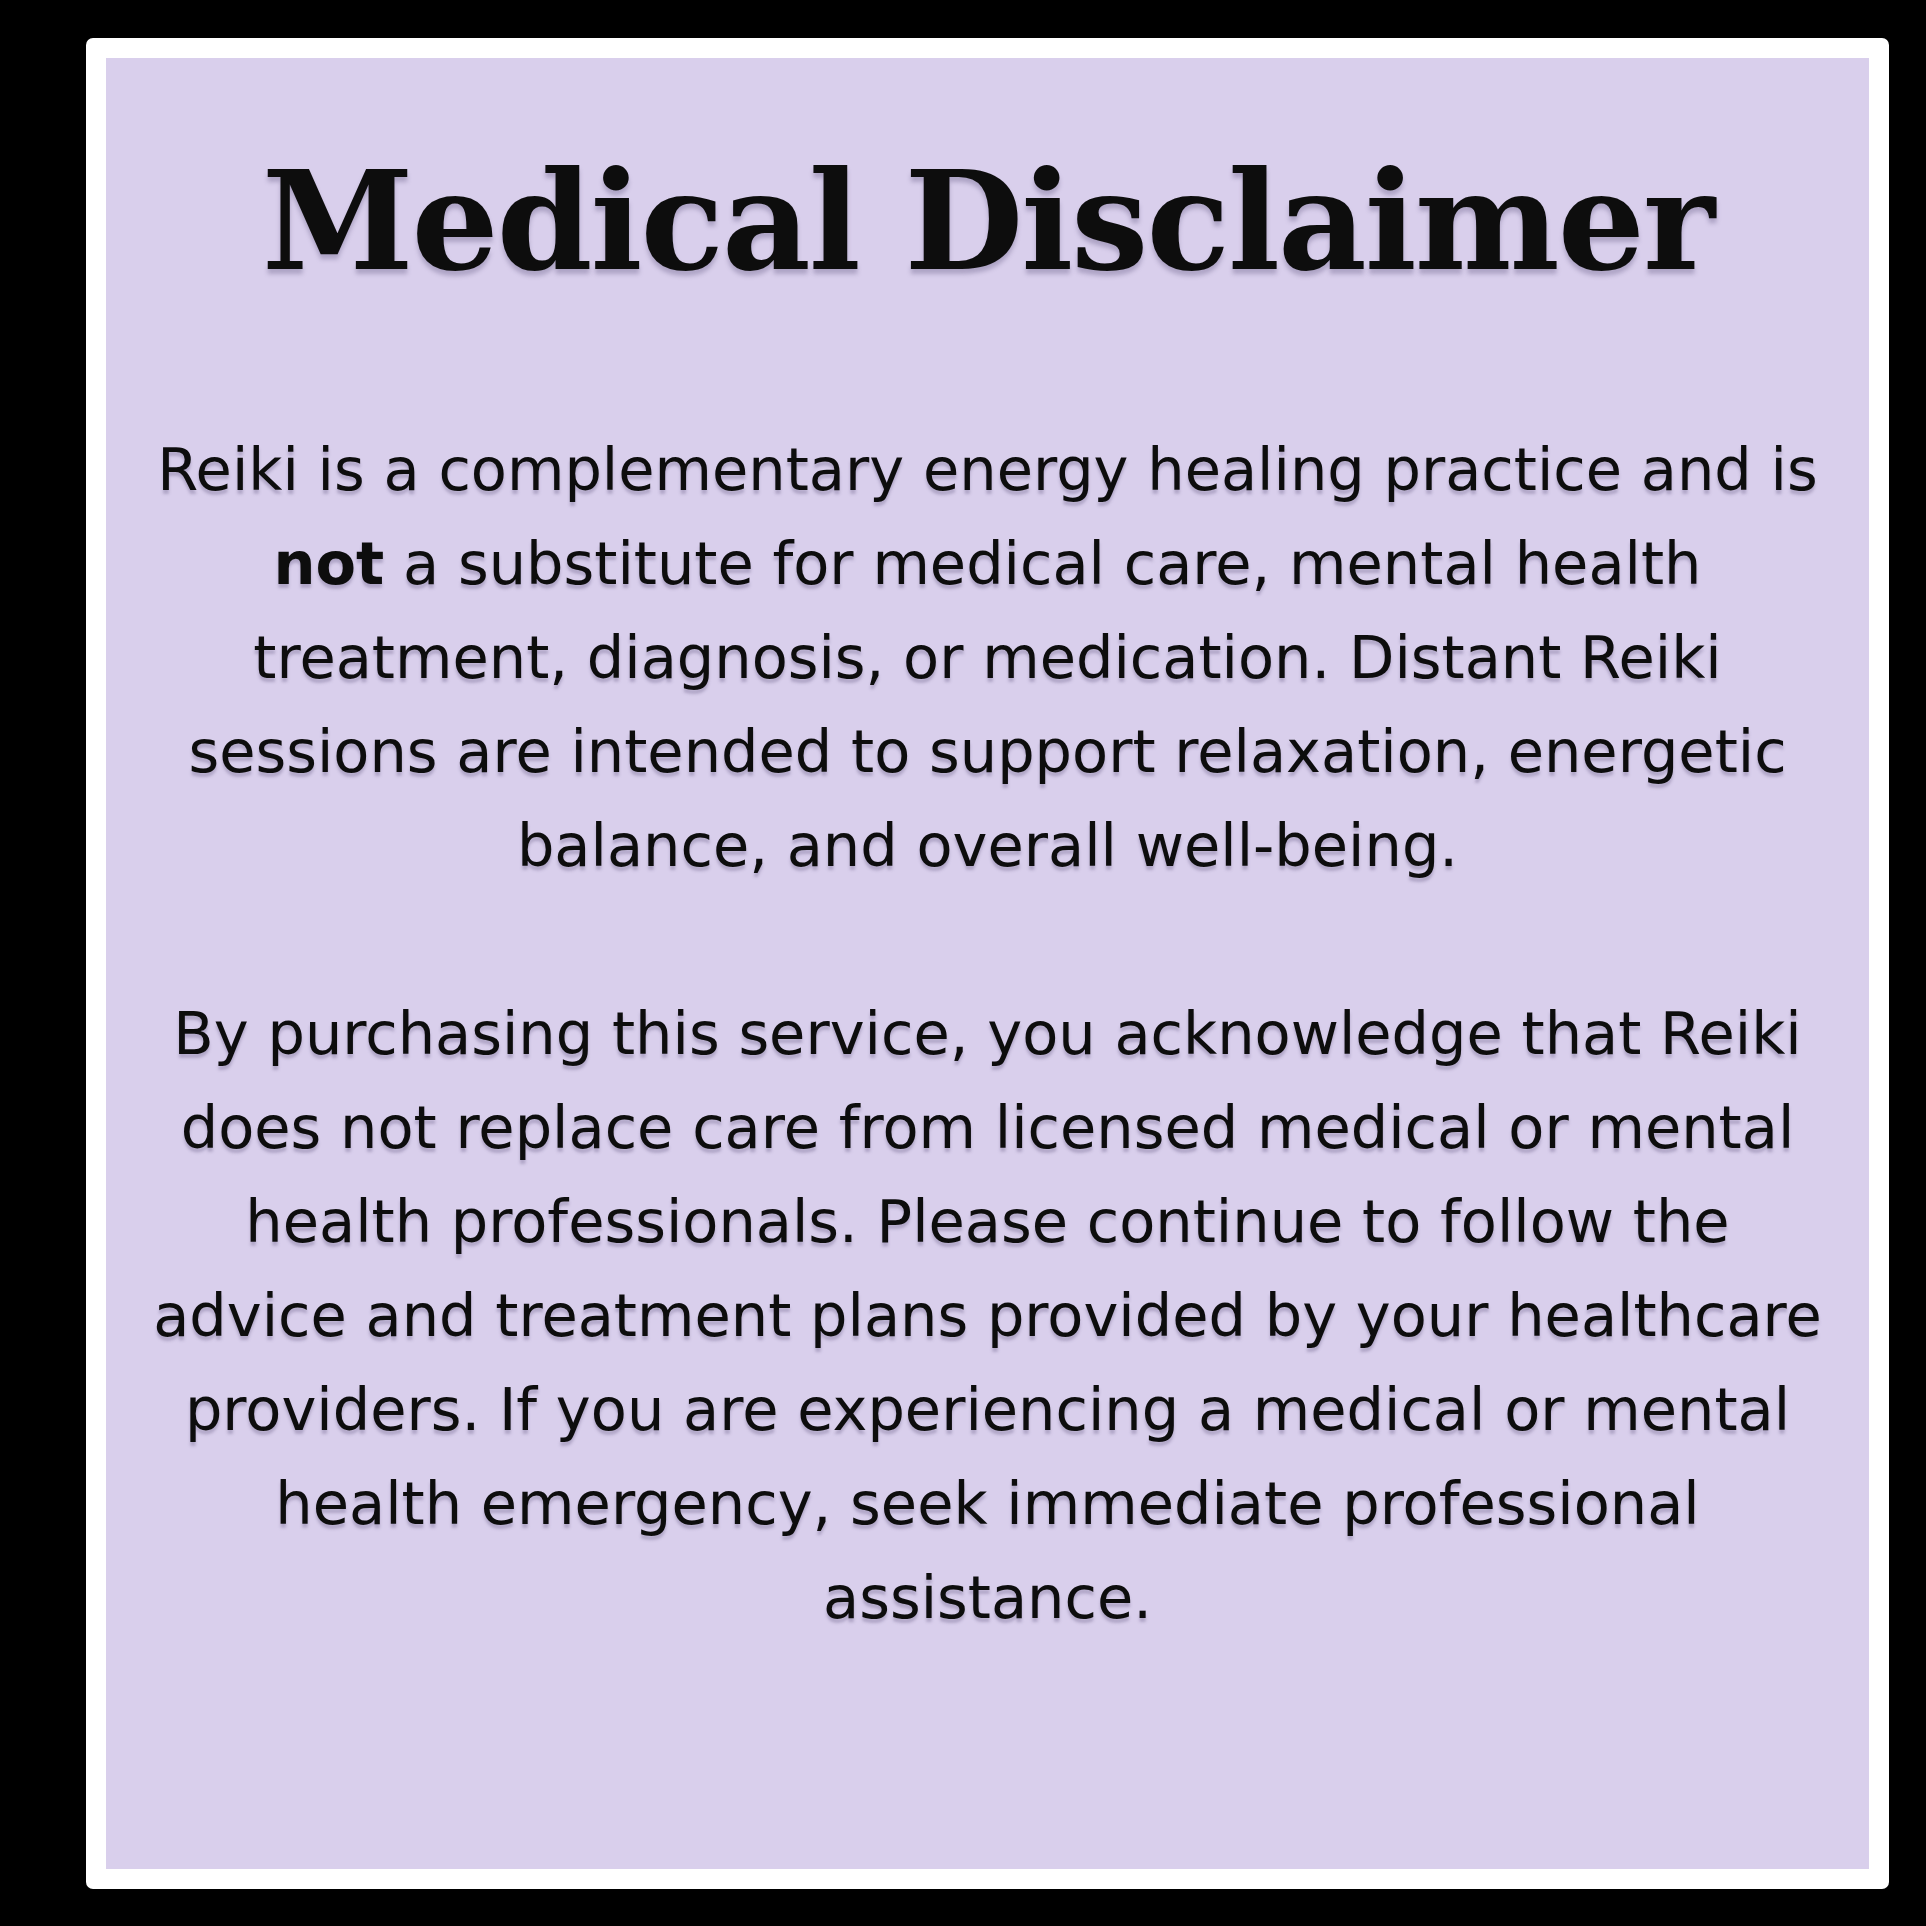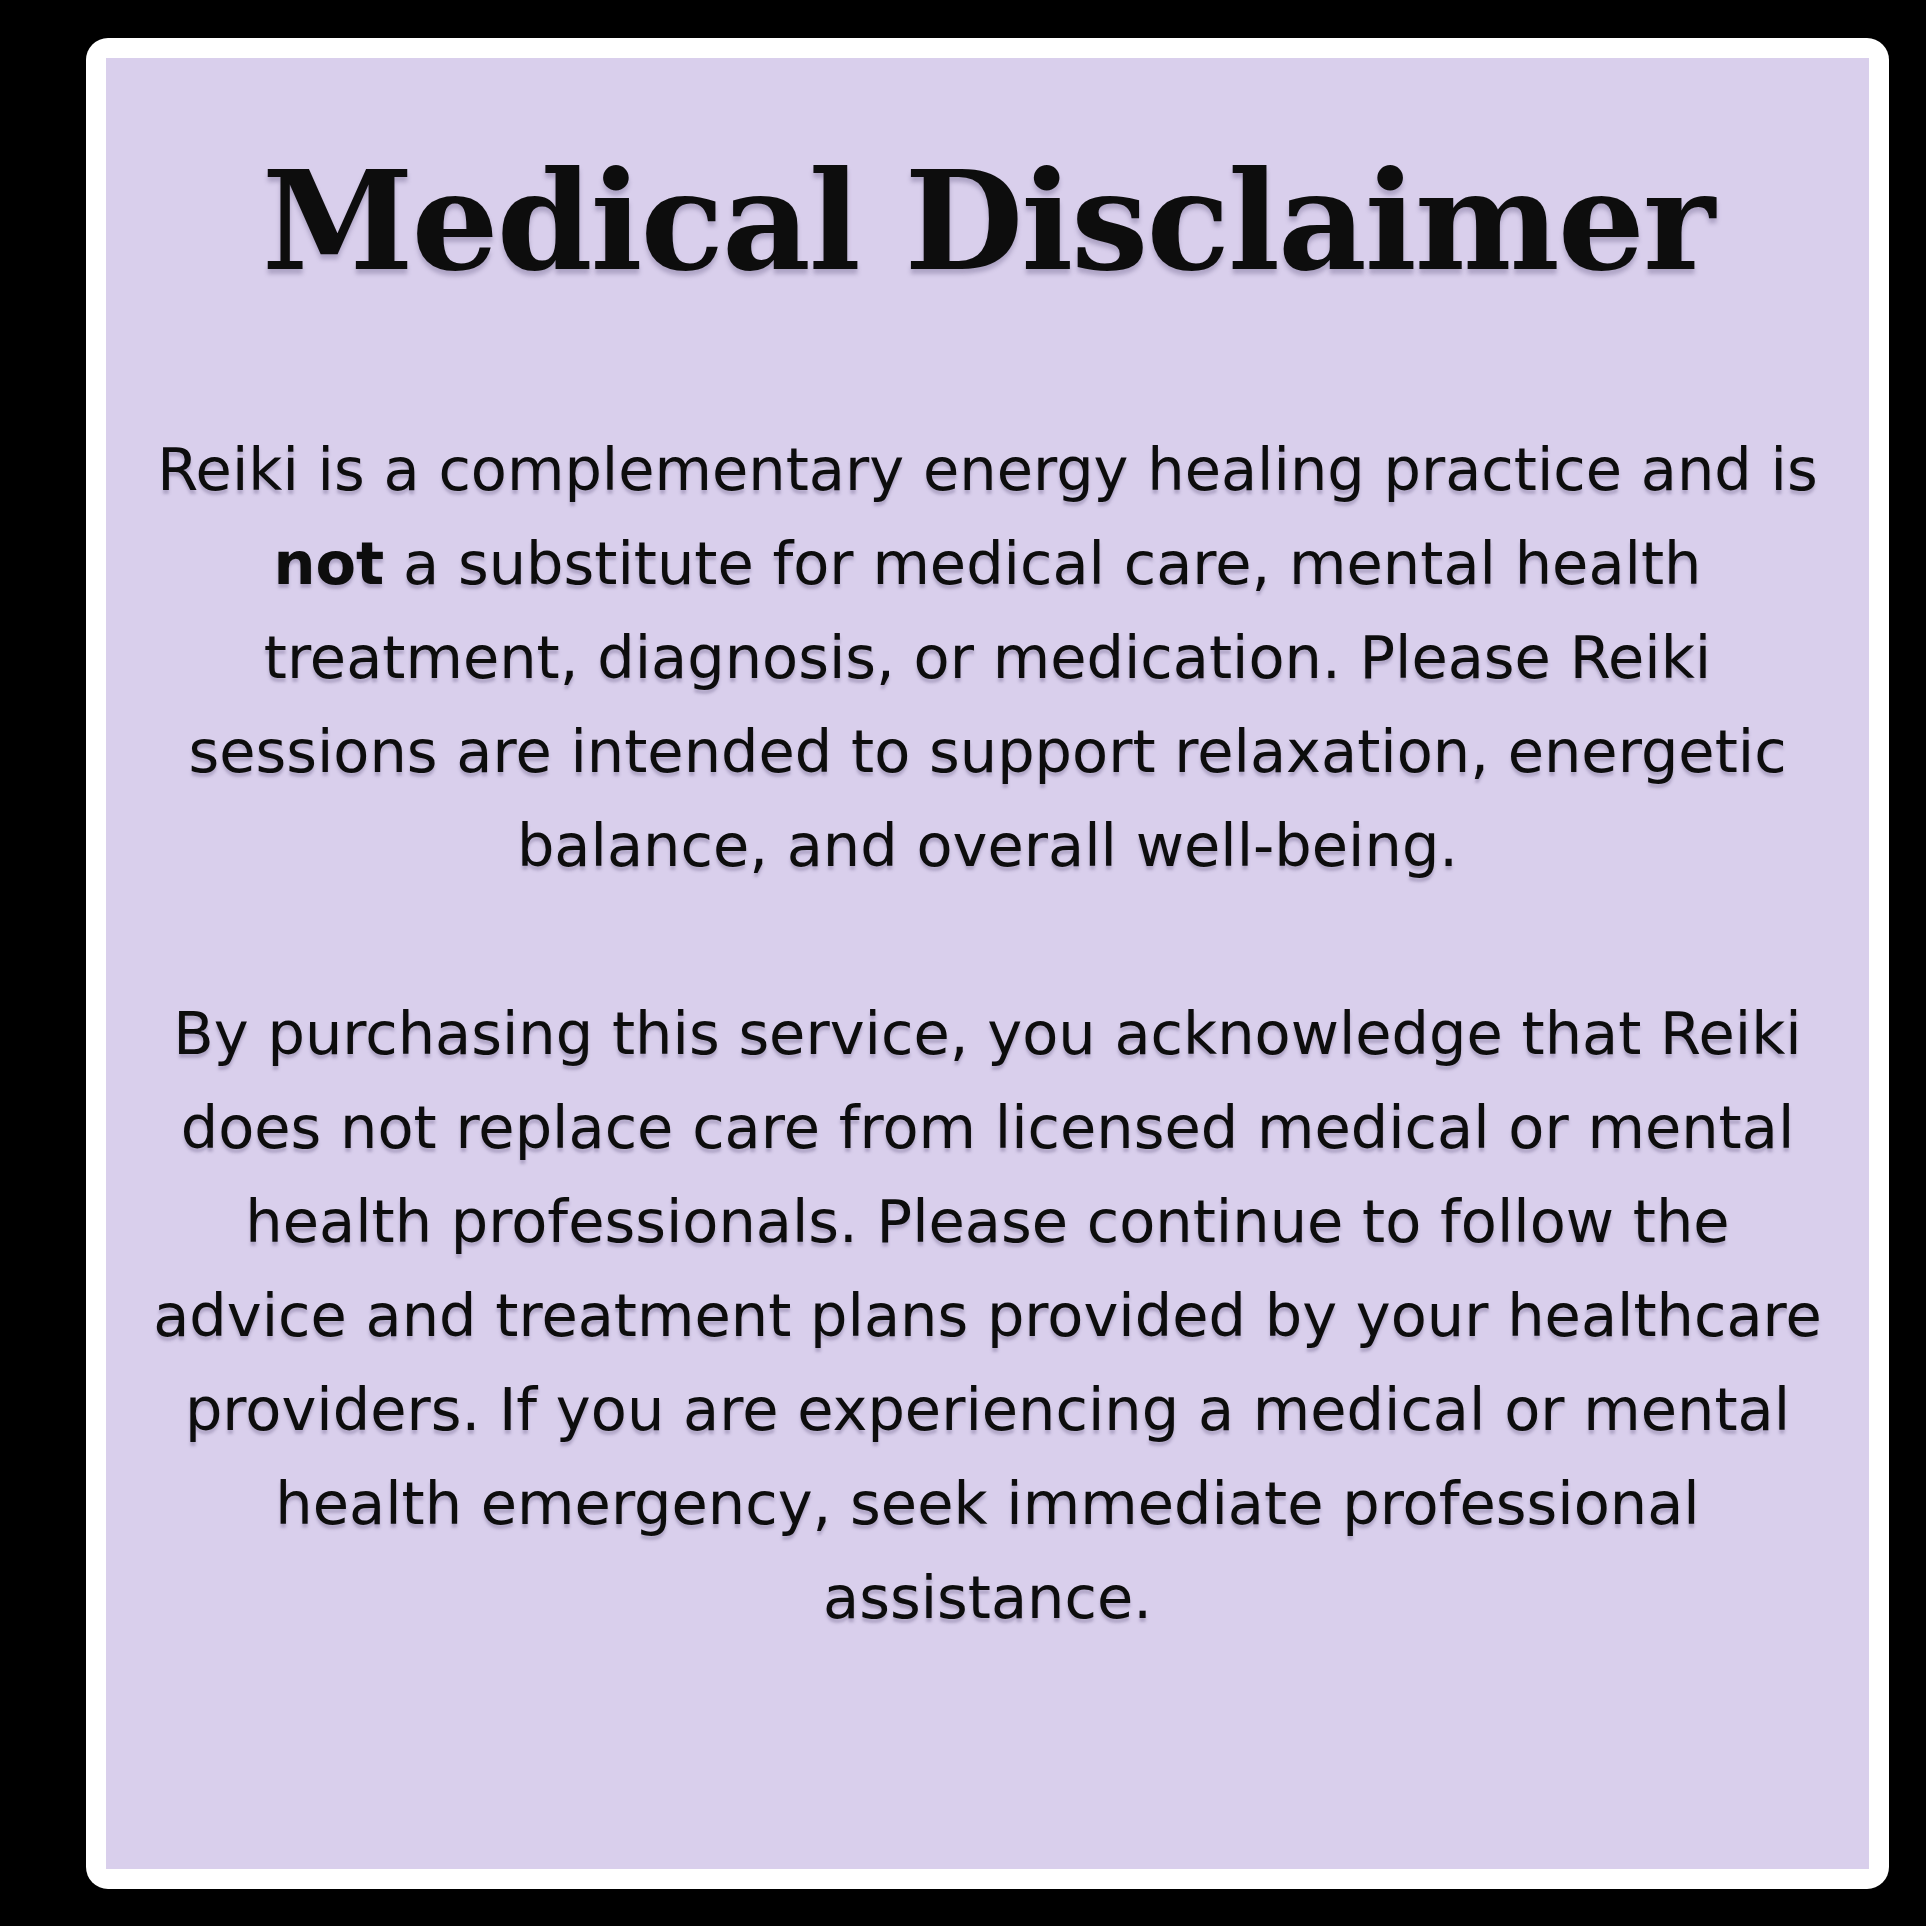--- a/index.html
+++ b/index.html
@@ -14,21 +14,21 @@
     position: absolute;
     left: 0; top: 0;
     width: 1927px; height: 1927px;
     background: var(--outer-bg, #000);
   }
   .card {
     position: absolute;
     left: 38px; top: 38px;
     right: 38px; bottom: 38px;
     background: var(--border-col, #fff);
-    border-radius: 22px;
+    border-radius: 7px;
     margin-left: 48px;
   }
   .card-inner {
     position: absolute;
     left: 20px; top: 20px;
     right: 20px; bottom: 20px;
     background: var(--card-bg, #d9cfec);
     overflow: hidden;
   }
   .page-title {
@@ -61,19 +61,19 @@
   }
 </style>
 </head>
 <body>
 
 <div class="frame">
   <div class="card">
     <div class="card-inner">
       <h1 class="page-title">Medical Disclaimer</h1>
       <div class="body-text">
-          <p><span>Reiki is a complementary energy healing practice and is </span><span class="bold">not</span><span> a substitute for medical care, mental health treatment, diagnosis, or medication. Please Reiki sessions are intended to support relaxation, energetic balance, and overall well-being.</span></p>
+          <p><span>Reiki is a complementary energy healing practice and is </span><span class="bold">not</span><span> a substitute for medical care, mental health treatment, diagnosis, or medication. Distant Reiki sessions are intended to support relaxation, energetic balance, and overall well-being.</span></p>
           <p><span>By purchasing this service, you acknowledge that Reiki does not replace care from licensed medical or mental health professionals. Please continue to follow the advice and treatment plans provided by your healthcare providers. If you are experiencing a medical or mental health emergency, seek immediate professional assistance.</span></p>
         </div>
     </div>
   </div>
 </div>
 
 
 </body></html>

